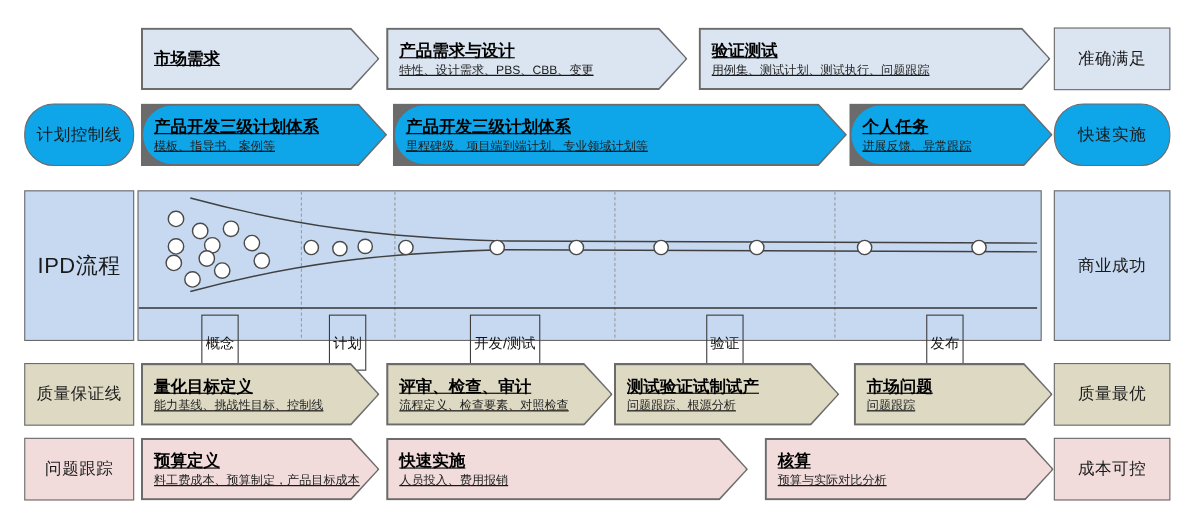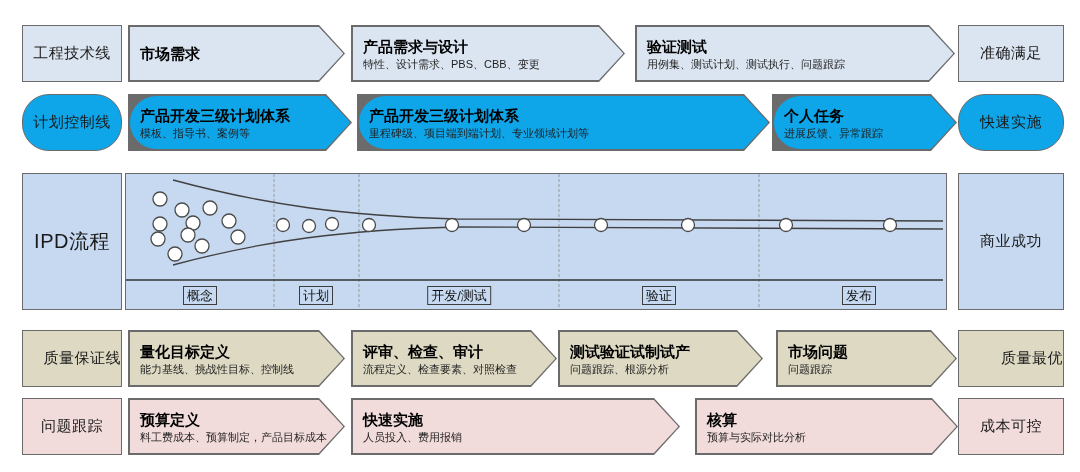--- a/index.html
+++ b/index.html
@@ -8,43 +8,40 @@
   .row{position:absolute;left:0;width:1080px;height:57px;}
   .lbox,.rbox{position:absolute;top:0;bottom:0;border:1.6px solid #6b6b6b;
       display:flex;align-items:center;justify-content:center;
       font-size:15px;color:#1a1a1a;letter-spacing:.5px;}
   .arrow{position:absolute;top:0;bottom:0;}
   .abg{position:absolute;inset:0;background:#6b6b6b;
       clip-path:polygon(0 0, calc(100% - 26px) 0, 100% 50%, calc(100% - 26px) 100%, 0 100%);}
   .afill{position:absolute;inset:1.6px;
       clip-path:polygon(0 0, calc(100% - 25px) 0, 100% 50%, calc(100% - 25px) 100%, 0 100%);}
   .atext{position:absolute;inset:0;display:flex;flex-direction:column;justify-content:center;
-      padding:2px 32px 0 12px;gap:3px;}
+      padding:2px 32px 0 12px;gap:3px;text-decoration:underline;}
   .t{font-weight:bold;font-size:15px;color:#000;white-space:nowrap;line-height:1.1;}
   .s{font-size:11px;color:#1f1f1f;white-space:nowrap;line-height:1.1;}
   .fill-blue{background:#dbe5f1;}
   .fill-green{background:#0ea5e9;border-radius:27px;}
-  .fill-tan{background:#ddd9c3;justify-content:flex-end;}
+  .fill-tan{background:#ddd9c3;}
   .fill-pink{background:#f2dcdb;}
   .fill-deepblue{background:#c6d9f1;}
   .panel{position:absolute;top:0;bottom:0;border:1.6px solid #6b6b6b;}
   .panel svg{position:absolute;left:0;top:0;}
   .phase{position:absolute;top:112px;transform:translateX(-50%);
-      border:1px solid #3c3c3c;font-size:13px;padding:0 3px;line-height:17px;
+      border:1px solid #3c3c3c;font-size:13px;padding:16px 3px;line-height:17px;
       color:#111;white-space:nowrap;}
 </style>
 </head>
 <body>
 
 <div class="stage">
 
   <div class="row" style="top:25px">
-    <div class="lbox fill-blue" style="left:22px;width:98px">
-      <span>工程技术线</span>
-    </div>
     <div class="arrow" style="left:128px;width:217px">
       <div class="abg"></div>
       <div class="afill fill-blue"></div>
       <div class="atext">
         <div class="t">市场需求</div>
       </div>
     </div>
     <div class="arrow" style="left:351px;width:274px">
       <div class="abg"></div>
       <div class="afill fill-blue"></div>

